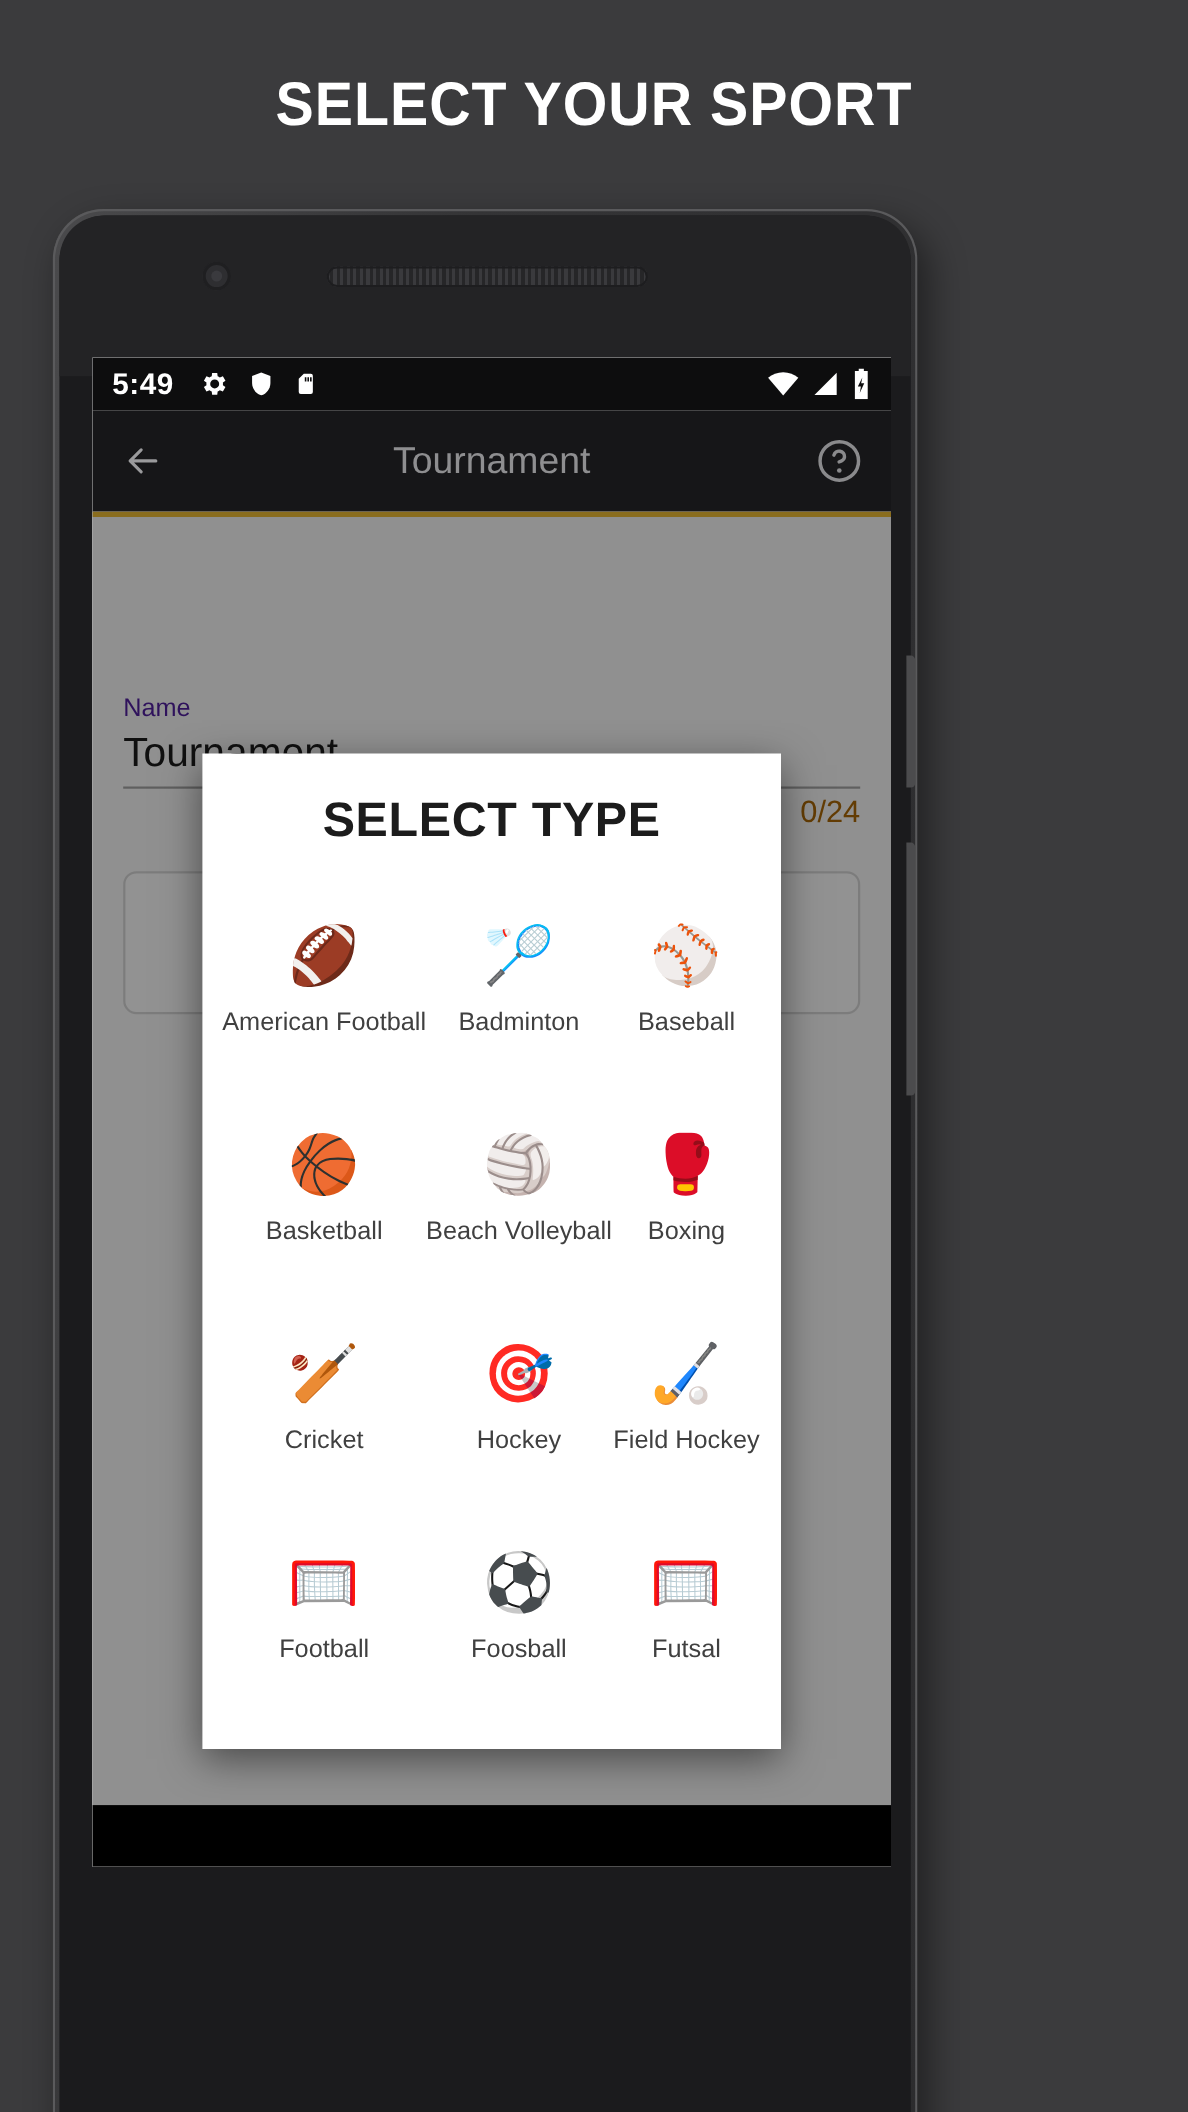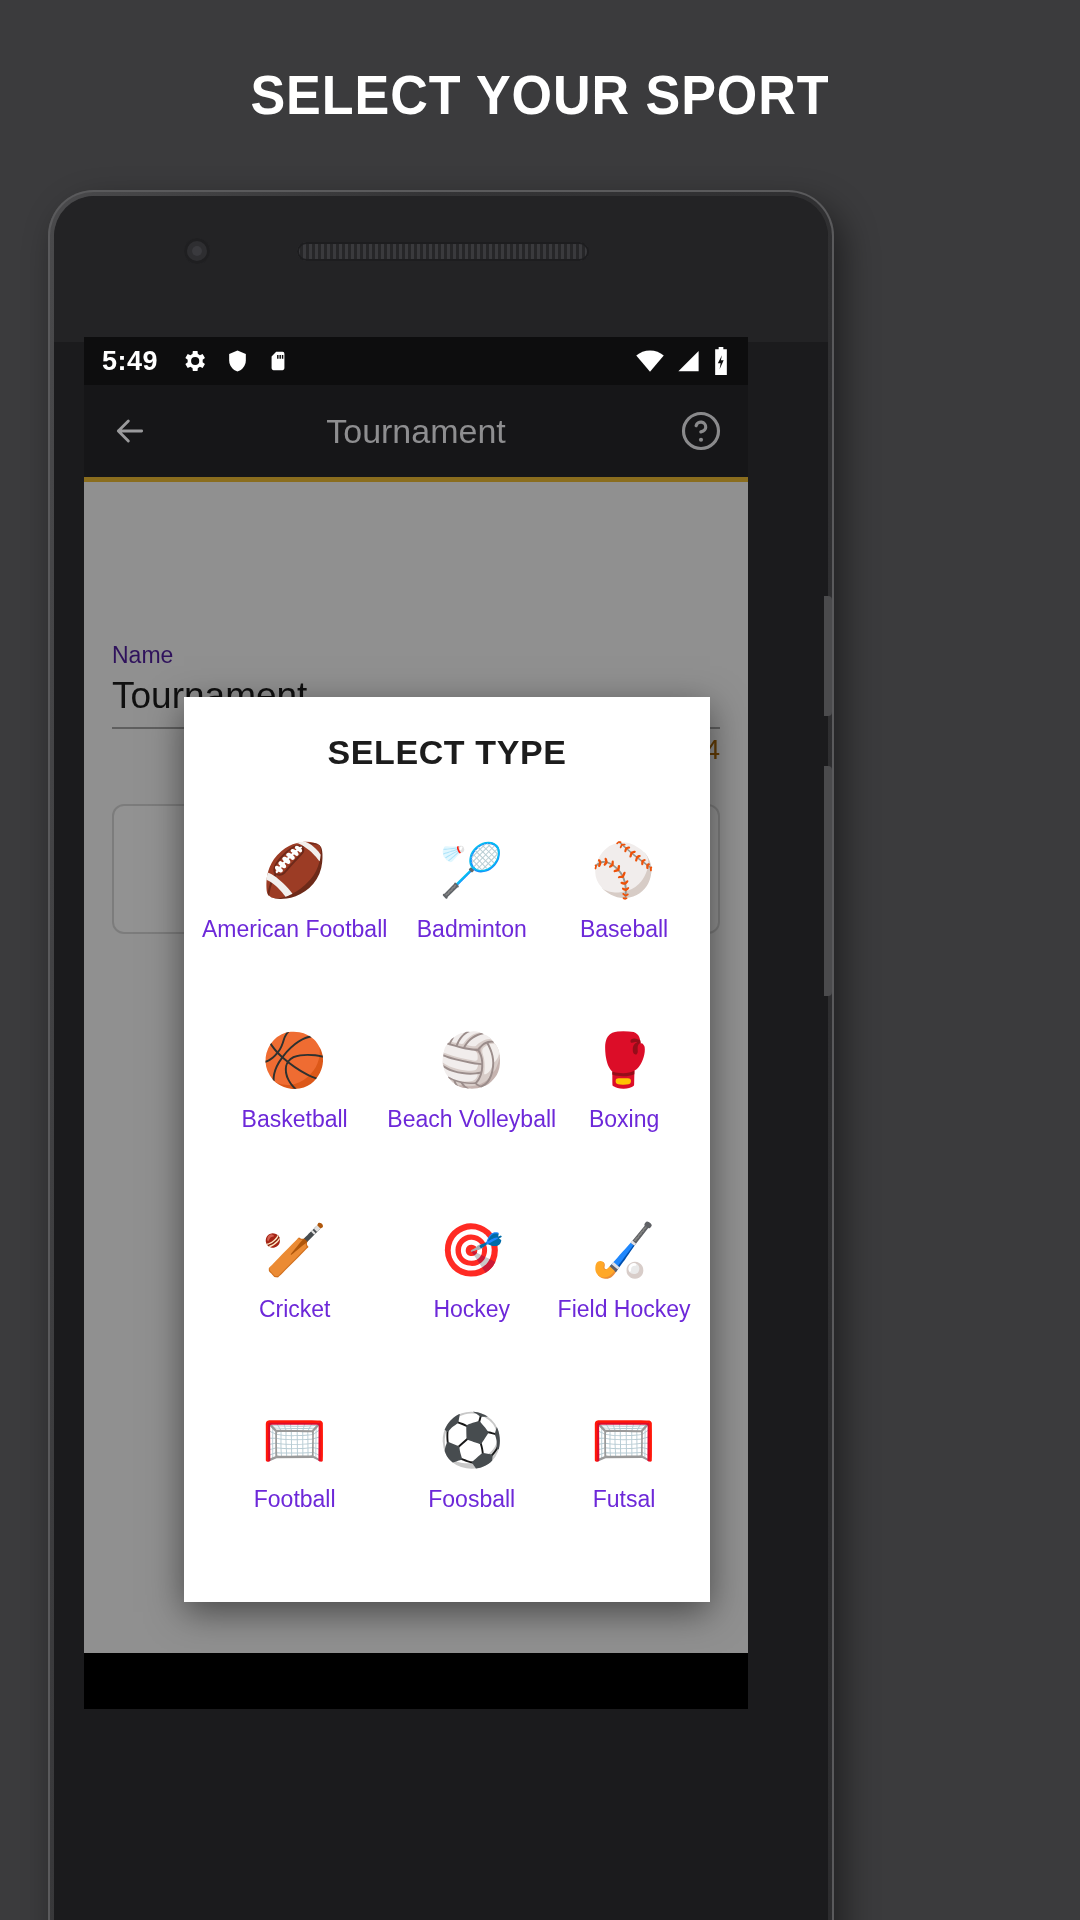--- a/index.html
+++ b/index.html
@@ -62,22 +62,22 @@
   .side-btn {
     position: absolute; right: -4px;
     width: 8px; background: #4b4b4d; border-radius: 0 4px 4px 0;
   }
   .side-btn.a { top: 400px; height: 120px; }
   .side-btn.b { top: 570px; height: 230px; }
 
   
   .screen {
     position: absolute;
-    left: 30px; top: 141px;
-    width: 664px; height: 1372px;
+    left: 30px; top: 129px;
+    width: 726px; height: 1372px;
     background: #ffffff;
     overflow: hidden;
   }
 
   
   .statusbar {
     position: relative; height: 48px; background: #0d0d0e;
     display: flex; align-items: center; padding: 0 18px;
   }
   .status-time {
@@ -121,41 +121,41 @@
   .dialog {
     position: absolute;
     left: 100px; top: 360px;
     width: 526px; height: 905px;
     background: #ffffff;
     box-shadow: 0 10px 34px rgba(0,0,0,.5);
     z-index: 20;
   }
   .dialog-title {
     text-align: center; color: #1c1c1c;
-    font-size: 34px; font-weight: bold;
+    font-size: 44px; font-weight: bold;
     letter-spacing: .6px; padding-top: 36px;
   }
   .sport-grid {
     display: grid;
     grid-template-columns: repeat(3, 1fr);
     row-gap: 0;
     padding: 40px 18px 0 18px;
   }
   .sport-cell {
     height: 190px;
     display: flex; flex-direction: column;
     align-items: center; justify-content: flex-start;
     padding-top: 26px;
   }
   .sport-emoji {
     font-size: 52px; line-height: 64px; height: 64px;
     display: flex; align-items: center; justify-content: center;
   }
   .sport-label {
-    margin-top: 14px; color: #6d28d9; font-size: 23px;
+    margin-top: 14px; color: #404040; font-size: 23px;
     text-align: center; white-space: nowrap;
   }
 </style>
 </head>
 <body>
 
 <div class="page-title">SELECT YOUR SPORT</div>
 
 <div class="device">
   <div class="device-inner">

